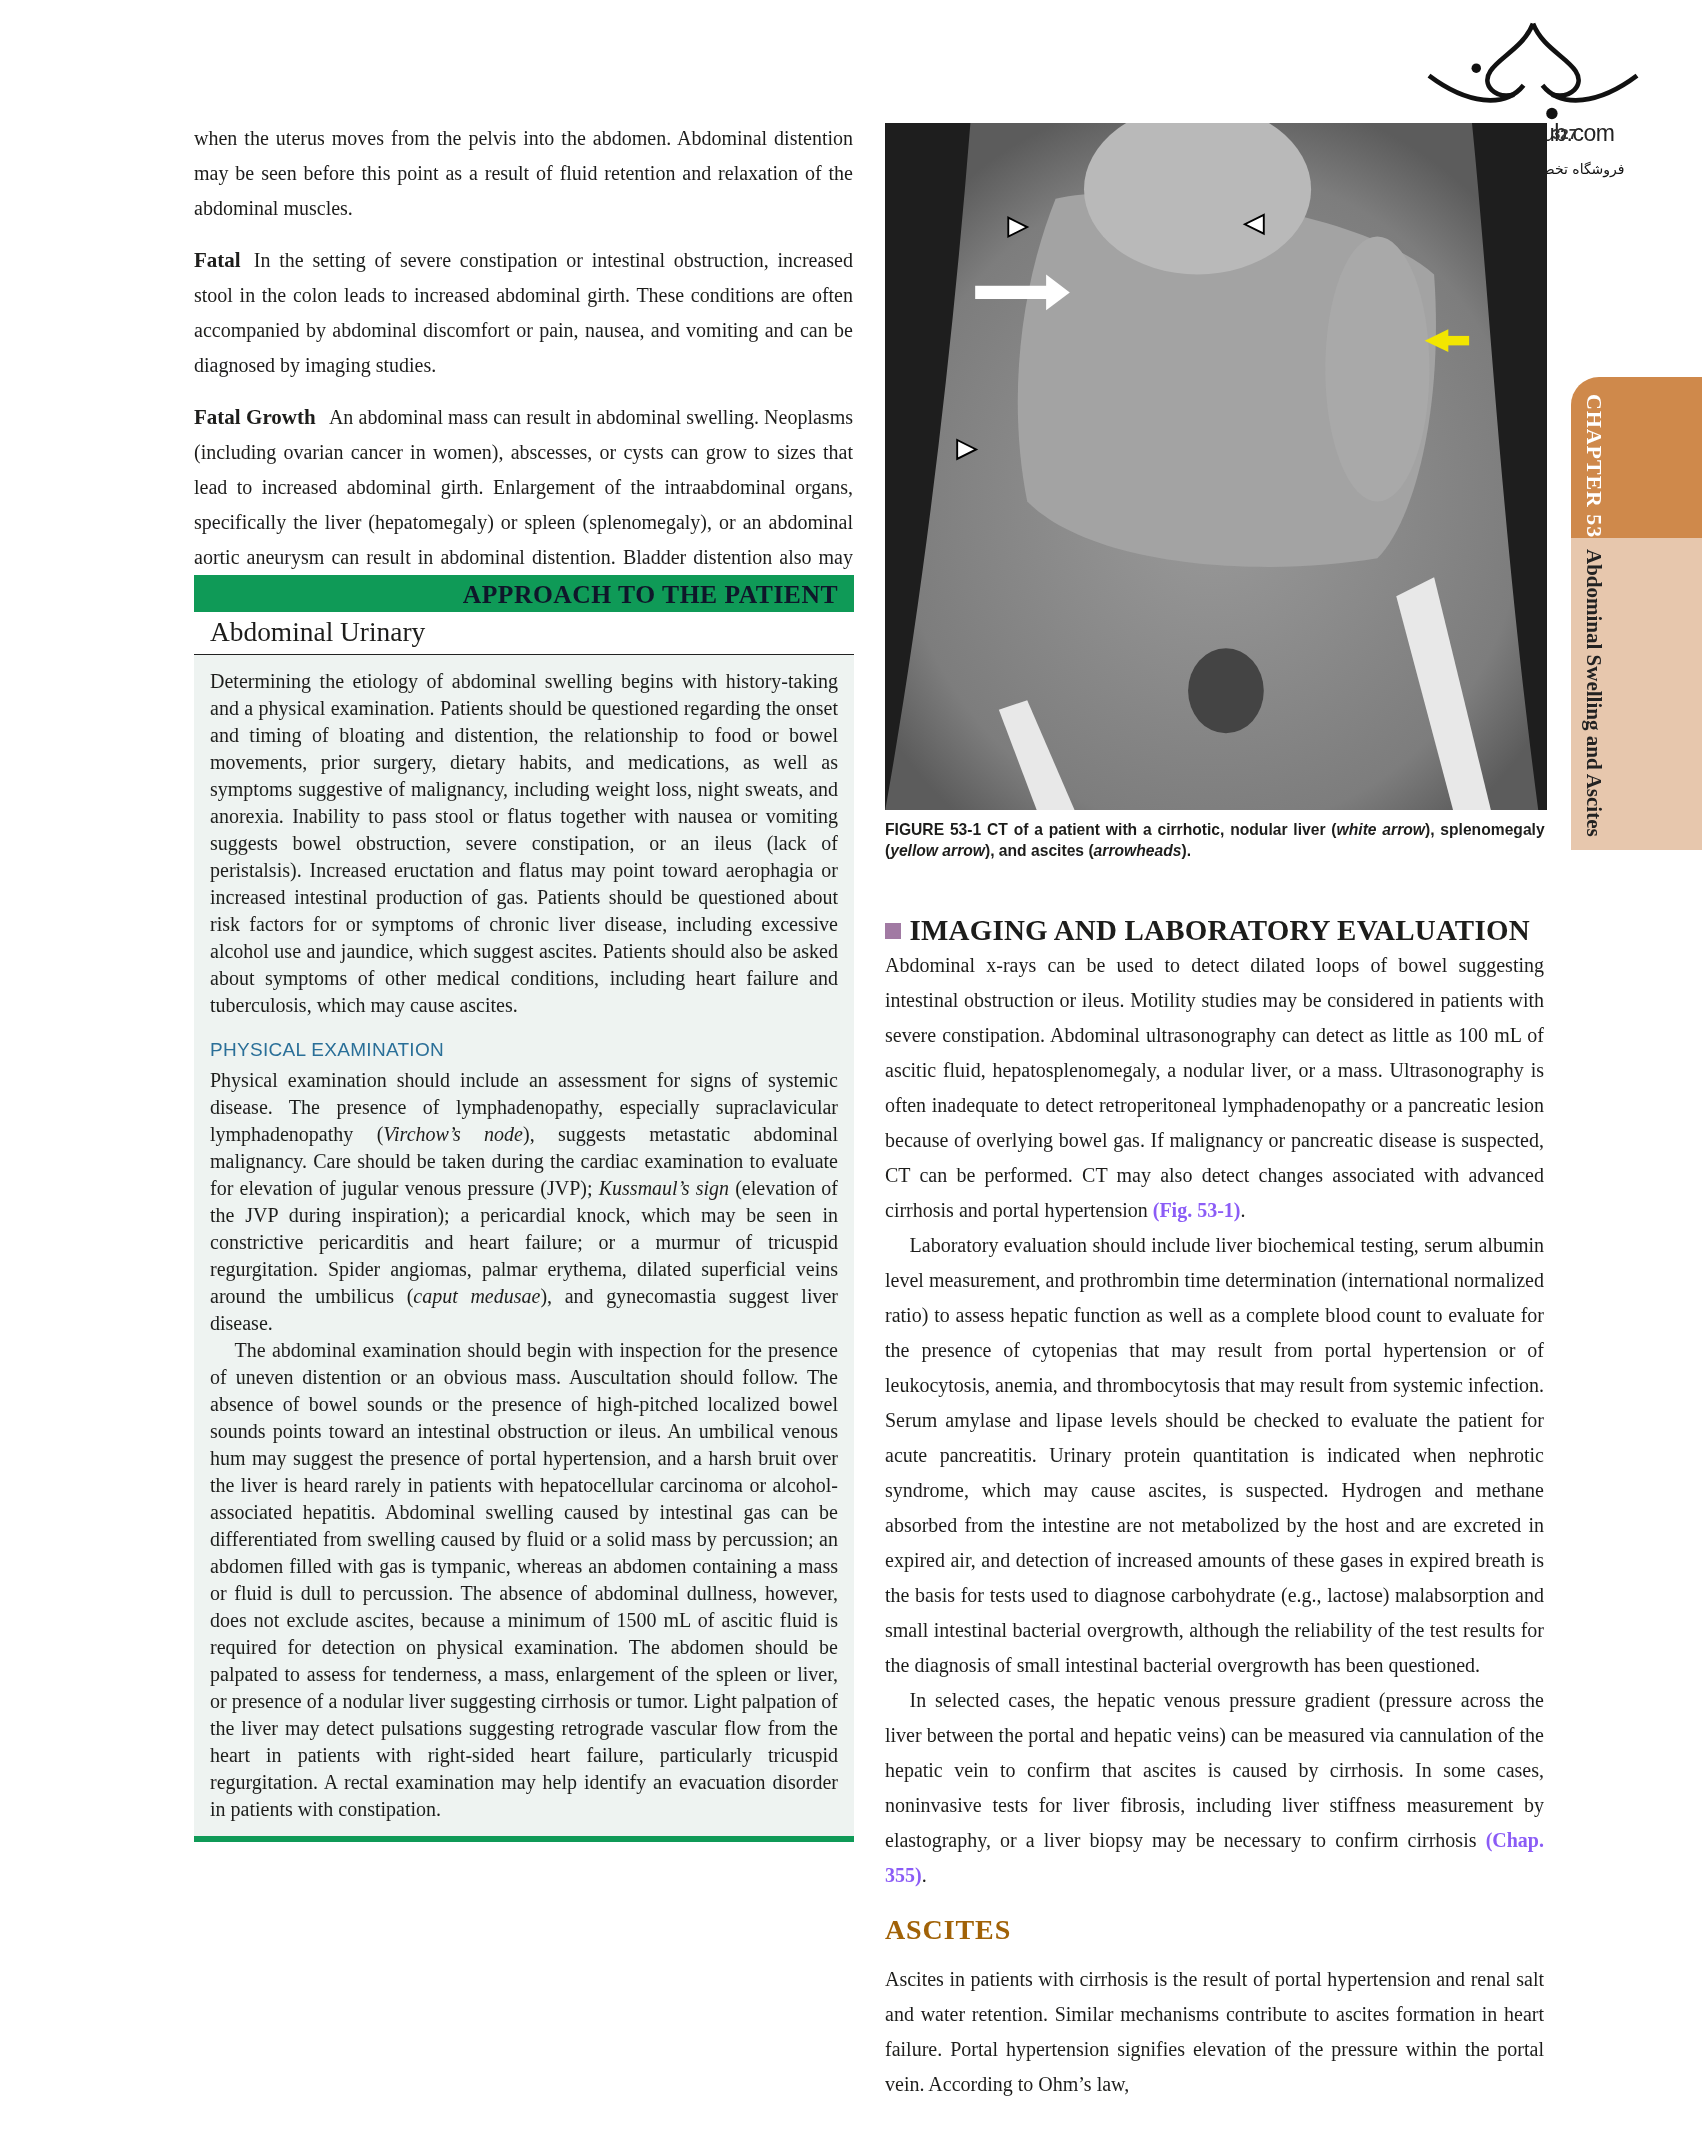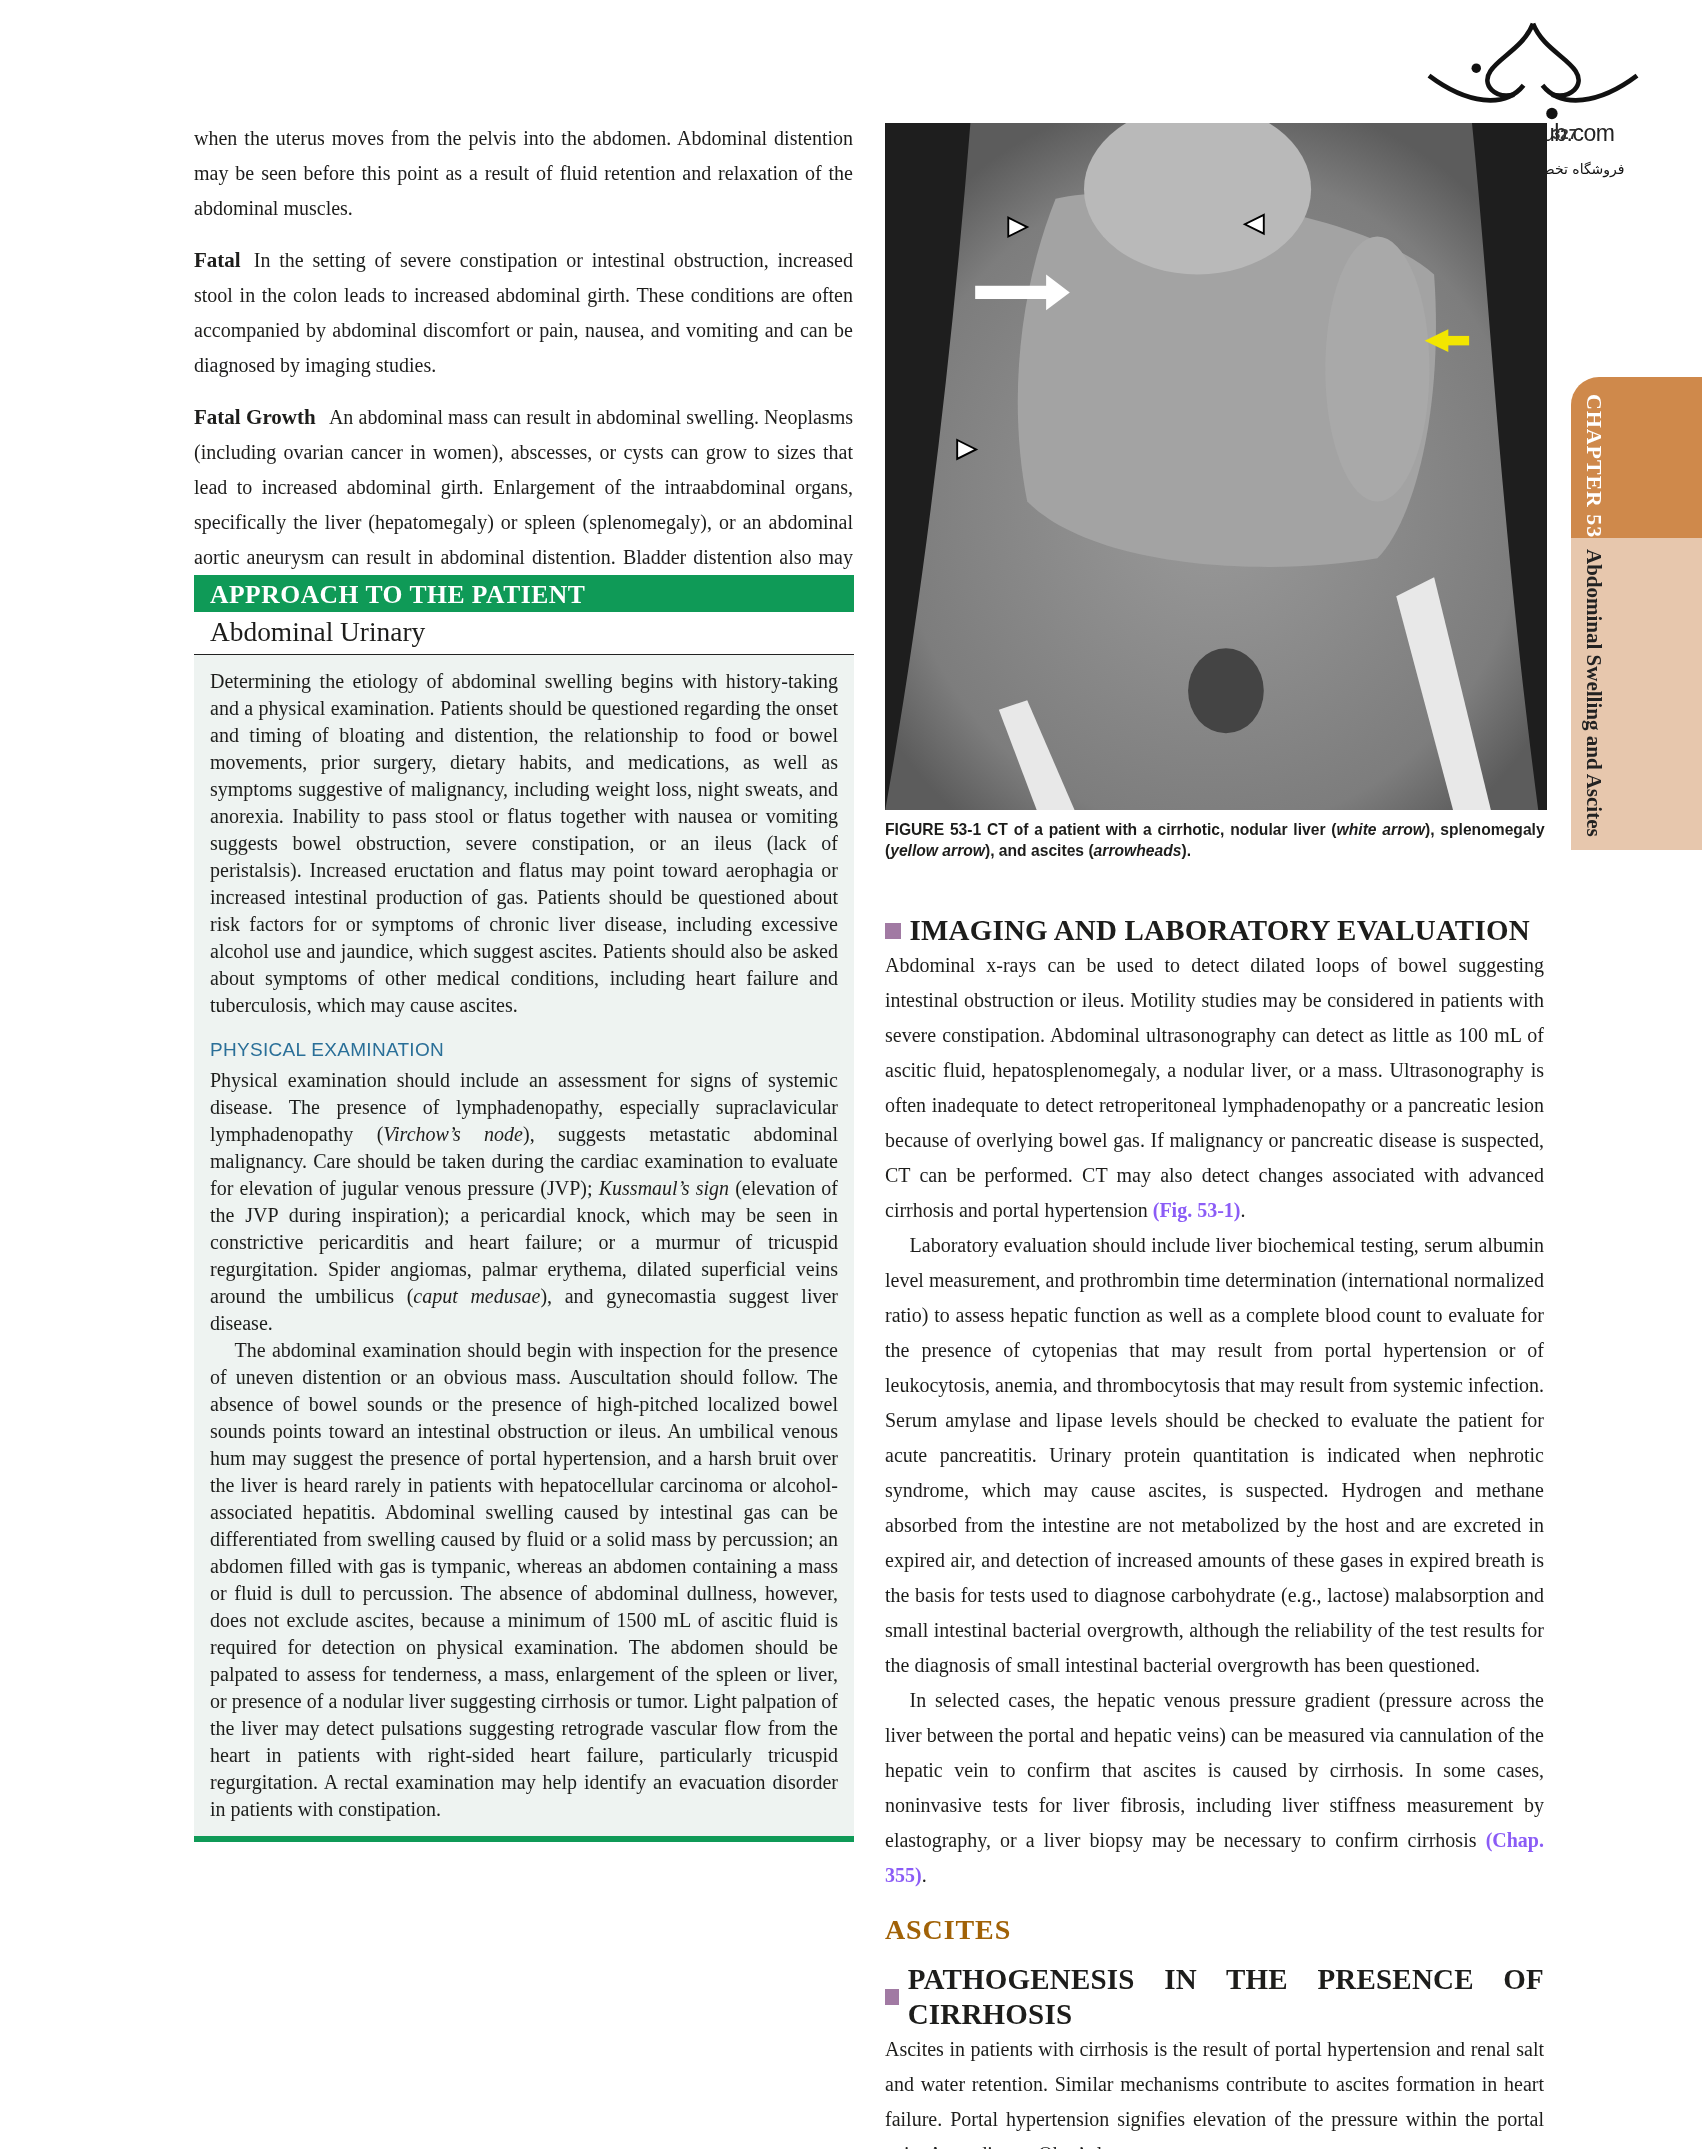--- a/index.html
+++ b/index.html
@@ -8,21 +8,21 @@
     font-family: "Liberation Serif", "DejaVu Serif", serif; color: #1d1d1b;
   }
   .col { position: absolute; font-size: 20px; line-height: 35px; text-align: justify; }
   .left { left: 194px; top: 121px; width: 659px; }
   .right { left: 885px; width: 659px; }
   p { margin: 0; }
   .indent { text-indent: 24.6px; }
   .gap { margin-top: 17px; }
   .runin { font-weight: bold; margin-right: 13.2px; font-size: 21px; }
   .approach-wrap { position: absolute; left: 194px; top: 575px; width: 660px; }
-  .approach-bar { background: #0f9a57; color: #ffffff; font-weight: bold; font-size: 25.6px; letter-spacing: 0.5px; padding: 3.8px 16px 1.9px; height: 31px; line-height: 31px; }
+  .approach-bar { background: #0f9a57; color: #0f172a; font-weight: bold; font-size: 25.6px; letter-spacing: 0.5px; padding: 3.8px 16px 1.9px; height: 31px; line-height: 31px; text-align: right; }
   .approach-sub { font-size: 27.4px; padding: 5.7px 16px 5.7px; border-bottom: 1.9px solid #222; }
   .approach-box { background: #eef3f1; padding: 13.2px 16px 13.2px; font-size: 20px; line-height: 27px; text-align: justify; border-bottom: 6.6px solid #0f9a57; }
   .sub-head { font-family: "Liberation Sans", "DejaVu Sans", sans-serif; color: #2a6f98; font-size: 19px; letter-spacing: 0.3px; margin: 5.7px 0 3.8px; }
   .sub-head.second { margin-top: 17px; }
   .figure { position: absolute; left: 885px; top: 123px; width: 662px; height: 687px; background: #1b1b1b; overflow: hidden; }
   .caption { position: absolute; left: 885px; top: 819px; width: 660px; font-family: "Liberation Sans", "DejaVu Sans", sans-serif; font-weight: bold; font-size: 17px; line-height: 21px; transform: scaleX(0.92); transform-origin: left top; width: 717px; text-align: justify; }
   .caption i { font-style: italic; }
   .sec-head { font-weight: bold; font-size: 29px; letter-spacing: 0.2px; display: flex; align-items: center; }
   .sq { display: inline-block; width: 16px; height: 16px; background: #a17aa3; margin-right: 8.5px; }
   .ascites-head { color: #a16207; font-weight: bold; font-size: 28px; letter-spacing: 0.9px; margin: 19px 0 15px; }
@@ -107,19 +107,15 @@
 
 <div class="col right" style="top: 913px;">
   <div class="sec-head">
       <span class="sq"></span>
       <span>IMAGING AND LABORATORY EVALUATION</span>
     </div>
   <p><span>Abdominal x-rays can be used to detect dilated loops of bowel suggesting intestinal obstruction or ileus. Motility studies may be considered in patients with severe constipation. Abdominal ultrasonography can detect as little as 100 mL of ascitic fluid, hepatosplenomegaly, a nodular liver, or a mass. Ultrasonography is often inadequate to detect retroperitoneal lymphadenopathy or a pancreatic lesion because of overlying bowel gas. If malignancy or pancreatic disease is suspected, CT can be performed. CT may also detect changes associated with advanced cirrhosis and portal hypertension </span><a class="link">(Fig. 53-1)</a><span>.</span></p>
   <p class="indent">Laboratory evaluation should include liver biochemical testing, serum albumin level measurement, and prothrombin time determination (international normalized ratio) to assess hepatic function as well as a complete blood count to evaluate for the presence of cytopenias that may result from portal hypertension or of leukocytosis, anemia, and thrombocytosis that may result from systemic infection. Serum amylase and lipase levels should be checked to evaluate the patient for acute pancreatitis. Urinary protein quantitation is indicated when nephrotic syndrome, which may cause ascites, is suspected. Hydrogen and methane absorbed from the intestine are not metabolized by the host and are excreted in expired air, and detection of increased amounts of these gases in expired breath is the basis for tests used to diagnose carbohydrate (e.g., lactose) malabsorption and small intestinal bacterial overgrowth, although the reliability of the test results for the diagnosis of small intestinal bacterial overgrowth has been questioned.</p>
   <p class="indent"><span>In selected cases, the hepatic venous pressure gradient (pressure across the liver between the portal and hepatic veins) can be measured via cannulation of the hepatic vein to confirm that ascites is caused by cirrhosis. In some cases, noninvasive tests for liver fibrosis, including liver stiffness measurement by elastography, or a liver biopsy may be necessary to confirm cirrhosis </span><a class="link">(Chap. 355)</a><span>.</span></p>
   <div class="ascites-head">ASCITES</div>
-  <div class="sec-head">
-      <span class="sq"></span>
-      <span>PATHOGENESIS IN THE PRESENCE OF CIRRHOSIS</span>
-    </div>
   <p>Ascites in patients with cirrhosis is the result of portal hypertension and renal salt and water retention. Similar mechanisms contribute to ascites formation in heart failure. Portal hypertension signifies elevation of the pressure within the portal vein. According to Ohm’s law,</p>
 </div>
 
 
 </body></html>

